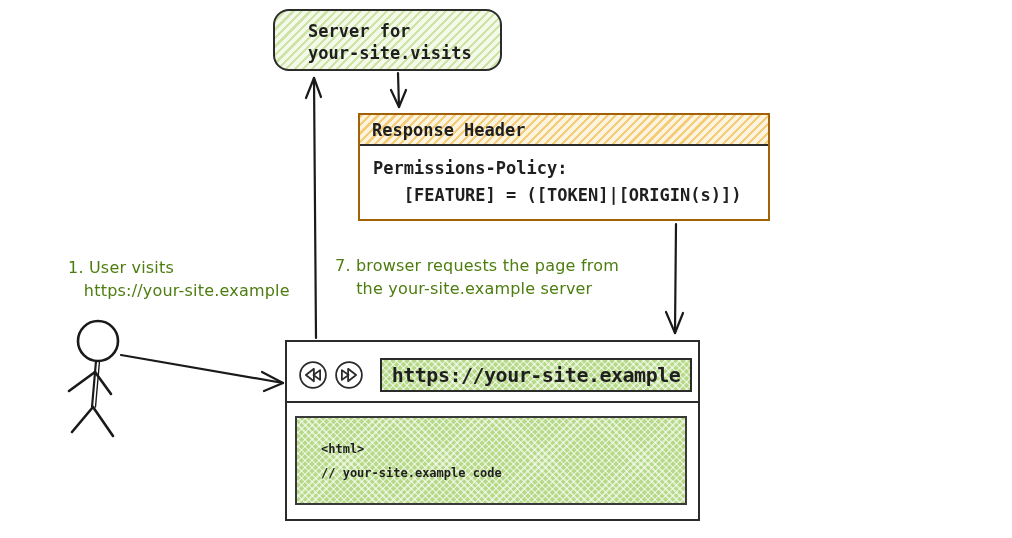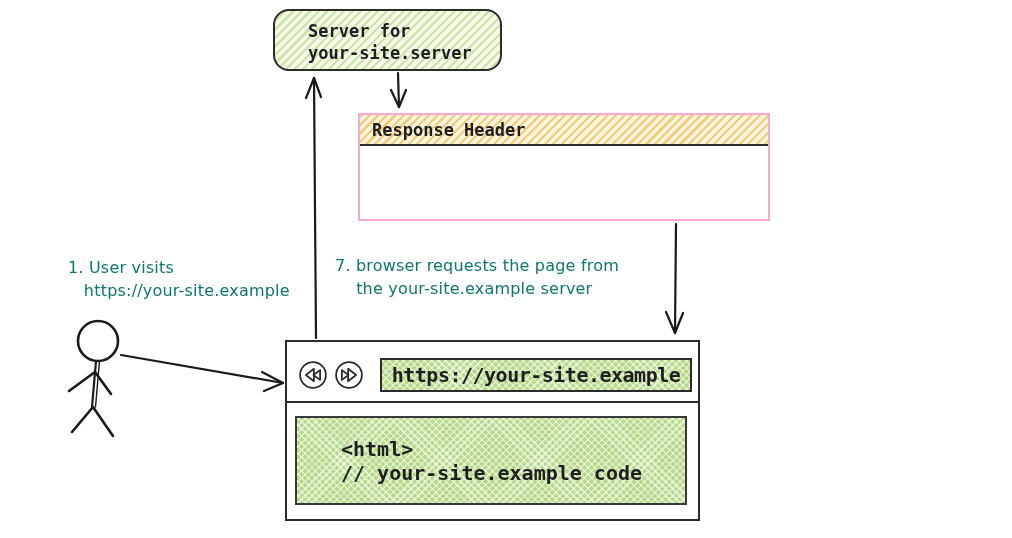--- a/index.html
+++ b/index.html
@@ -58,21 +58,21 @@
     font-size: 17px;
     font-weight: bold;
     line-height: 22px;
   }
 
   
   .response-box {
     position: absolute;
     left: 358px; top: 113px;
     width: 412px; height: 108px;
-    border: 2px solid #f9a8d4;
+    border: 2px solid #a16207;
     box-sizing: border-box;
     background: #ffffff;
   }
   .response-title-bar {
     height: 31px;
     border-bottom: 2px solid #2b2b2b;
     box-sizing: border-box;
     display: flex;
     align-items: center;
   }
@@ -87,21 +87,21 @@
     font-weight: bold;
     line-height: 27px;
   }
 
   
   .annotation {
     position: absolute;
     font-size: 16px;
     line-height: 23px;
     letter-spacing: 0.2px;
-    color: #0f766e;
+    color: #4d7c0f;
   }
   .a1 { left: 68px;  top: 256px; }
   .a2 { left: 335px; top: 254px; }
   .a3 { left: 697px; top: 254px; }
 
   
   .browser {
     position: absolute;
     left: 285px; top: 340px;
     width: 415px; height: 181px;
@@ -139,22 +139,22 @@
   .content-box {
     position: absolute;
     left: 8px; top: 74px;
     width: 392px; height: 89px;
     border: 2px solid #3a3a3a;
     box-sizing: border-box;
     display: flex;
     align-items: center;
   }
   .content-text {
-    margin-left: 44px;
-    font-size: 20px;
+    margin-left: 24px;
+    font-size: 12px;
     font-weight: bold;
     line-height: 24px;
   }
 </style>
 </head>
 <body>
 
 <div class="canvas">
 
   <svg class="overlay" viewBox="0 0 1012 538" xmlns="http://www.w3.org/2000/svg" fill="none" stroke="#1a1a1a" stroke-linecap="round" stroke-linejoin="round">
@@ -189,27 +189,29 @@
 
     <g stroke-width="2.2">
       <path d="M 676 224 L 675 333"></path>
       <path d="M 675 333 L 666 312"></path>
       <path d="M 675 333 L 683 313"></path>
     </g>
   </svg>
 
   <div class="server-box hatch-green">
     <div class="server-label mono pre">Server for
-your-site.server</div>
+your-site.visits</div>
   </div>
 
   <div class="response-box">
     <div class="response-title-bar hatch-orange">
       <span class="response-title mono">Response Header</span>
     </div>
+    <div class="response-body mono pre">Permissions-Policy:
+   [FEATURE] = ([TOKEN]|[ORIGIN(s)])</div>
   </div>
 
   <div class="annotation a1 pre">1. User visits
    https://your-site.example</div>
   <div class="annotation a2 pre">7. browser requests the page from
     the your-site.example server</div>
 
   <div class="browser">
     <div class="browser-top">
       <div class="nav-btn back">

